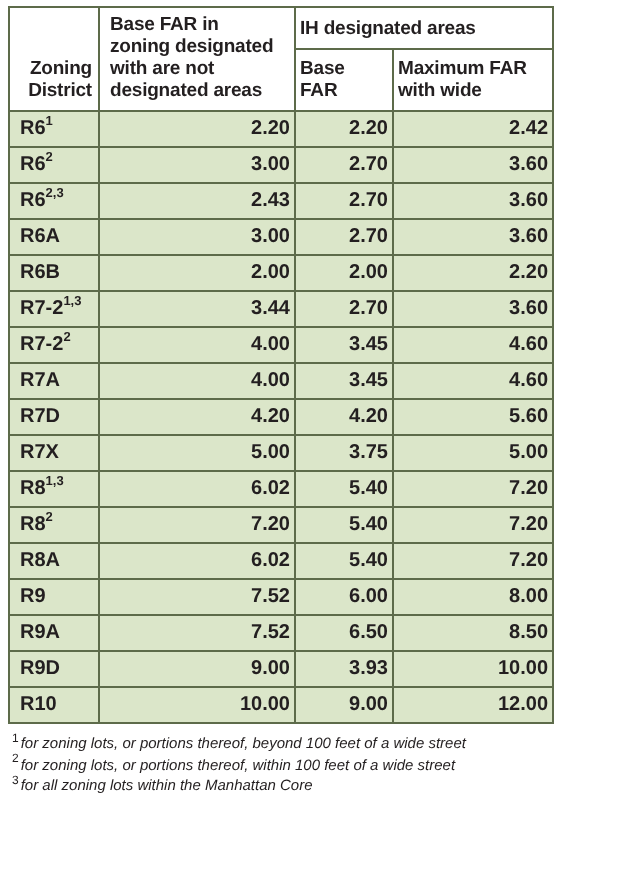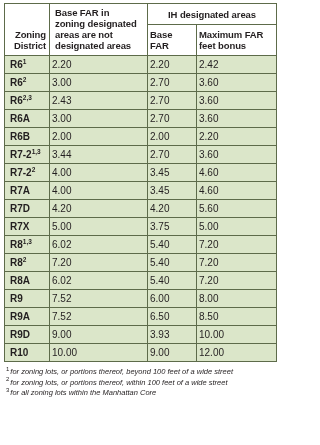--- a/index.html
+++ b/index.html
@@ -50,21 +50,21 @@
     text-align: right;
     padding: 2px 3px 4px 4px;
     vertical-align: bottom;
   }
   th.h-base-far-nondesig {
     text-align: left;
     padding: 3px 2px 4px 5px;
     vertical-align: top;
   }
   th.h-ih {
-    text-align: center;
+    text-align: left;
     padding: 4px 2px 4px 2px;
     vertical-align: middle;
     font-size: 10.5px;
   }
   th.h-sub {
     text-align: left;
     padding: 2px 2px 4px 2px;
     vertical-align: bottom;
     font-size: 9.5px;
     line-height: 11px;
@@ -77,23 +77,23 @@
     line-height: 12px;
     color: #231f20;
   }
   td.district {
     text-align: left;
     padding: 0 2px 0 5px;
     font-weight: bold;
     font-size: 9.5px;
   }
   td.num {
-    text-align: left;
+    text-align: right;
     padding: 0 2px;
-    font-weight: normal;
+    font-weight: bold;
     font-size: 10px;
   }
   sup {
     font-size: 6.5px;
     vertical-align: super;
     line-height: 0;
     font-weight: bold;
   }
 
   .footnotes {
@@ -129,33 +129,33 @@
     </colgroup>
     <thead>
       <tr>
         <th class="h-zoning" rowspan="2">
           <span>Zoning</span><br>
           <span>District</span>
         </th>
         <th class="h-base-far-nondesig" rowspan="2">
           <span>Base FAR in</span><br>
           <span>zoning designated</span><br>
-          <span>areas are not</span><br>
+          <span>with are not</span><br>
           <span>designated areas</span>
         </th>
         <th class="h-ih" colspan="2">IH designated areas</th>
       </tr>
       <tr>
         <th class="h-sub">
           <span>Base</span><br>
           <span>FAR</span>
         </th>
         <th class="h-sub">
           <span>Maximum FAR</span><br>
-          <span>feet bonus</span>
+          <span>with wide</span>
         </th>
       </tr>
     </thead>
     <tbody id="table-body">
         <tr>
           <td class="district">R6<sup>1</sup></td>
           <td class="num">2.20</td>
           <td class="num">2.20</td>
           <td class="num">2.42</td>
         </tr>

